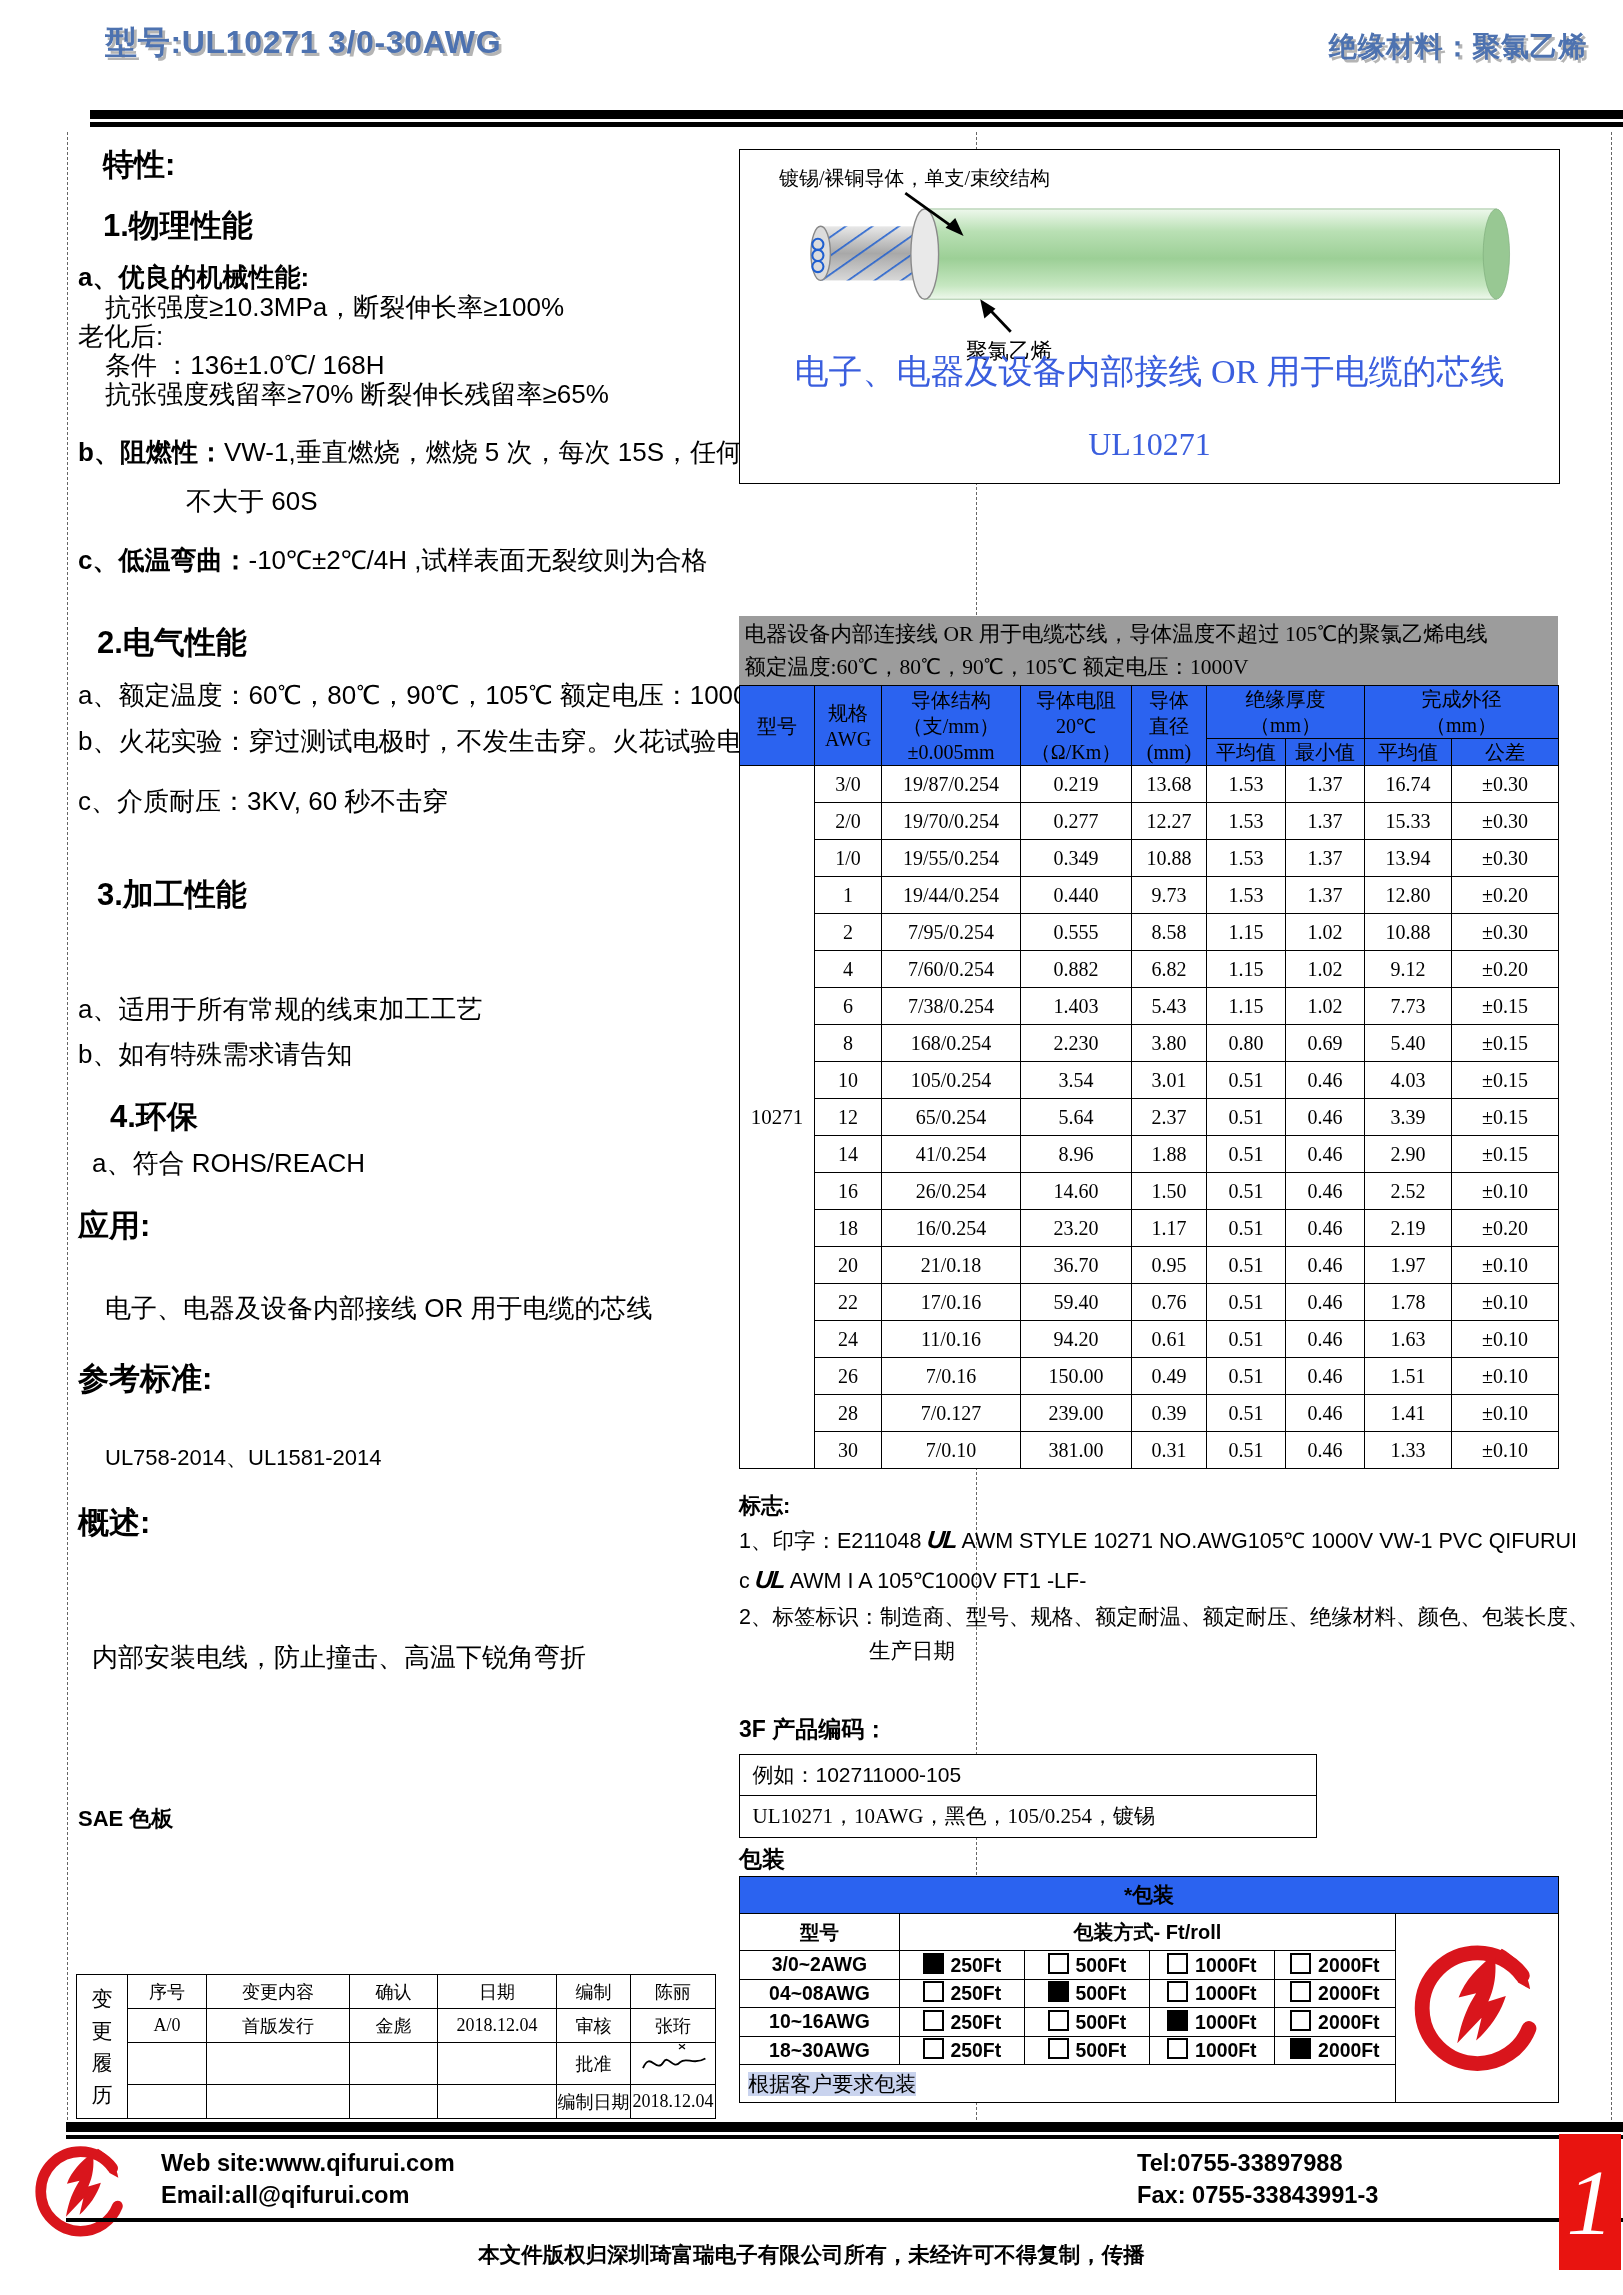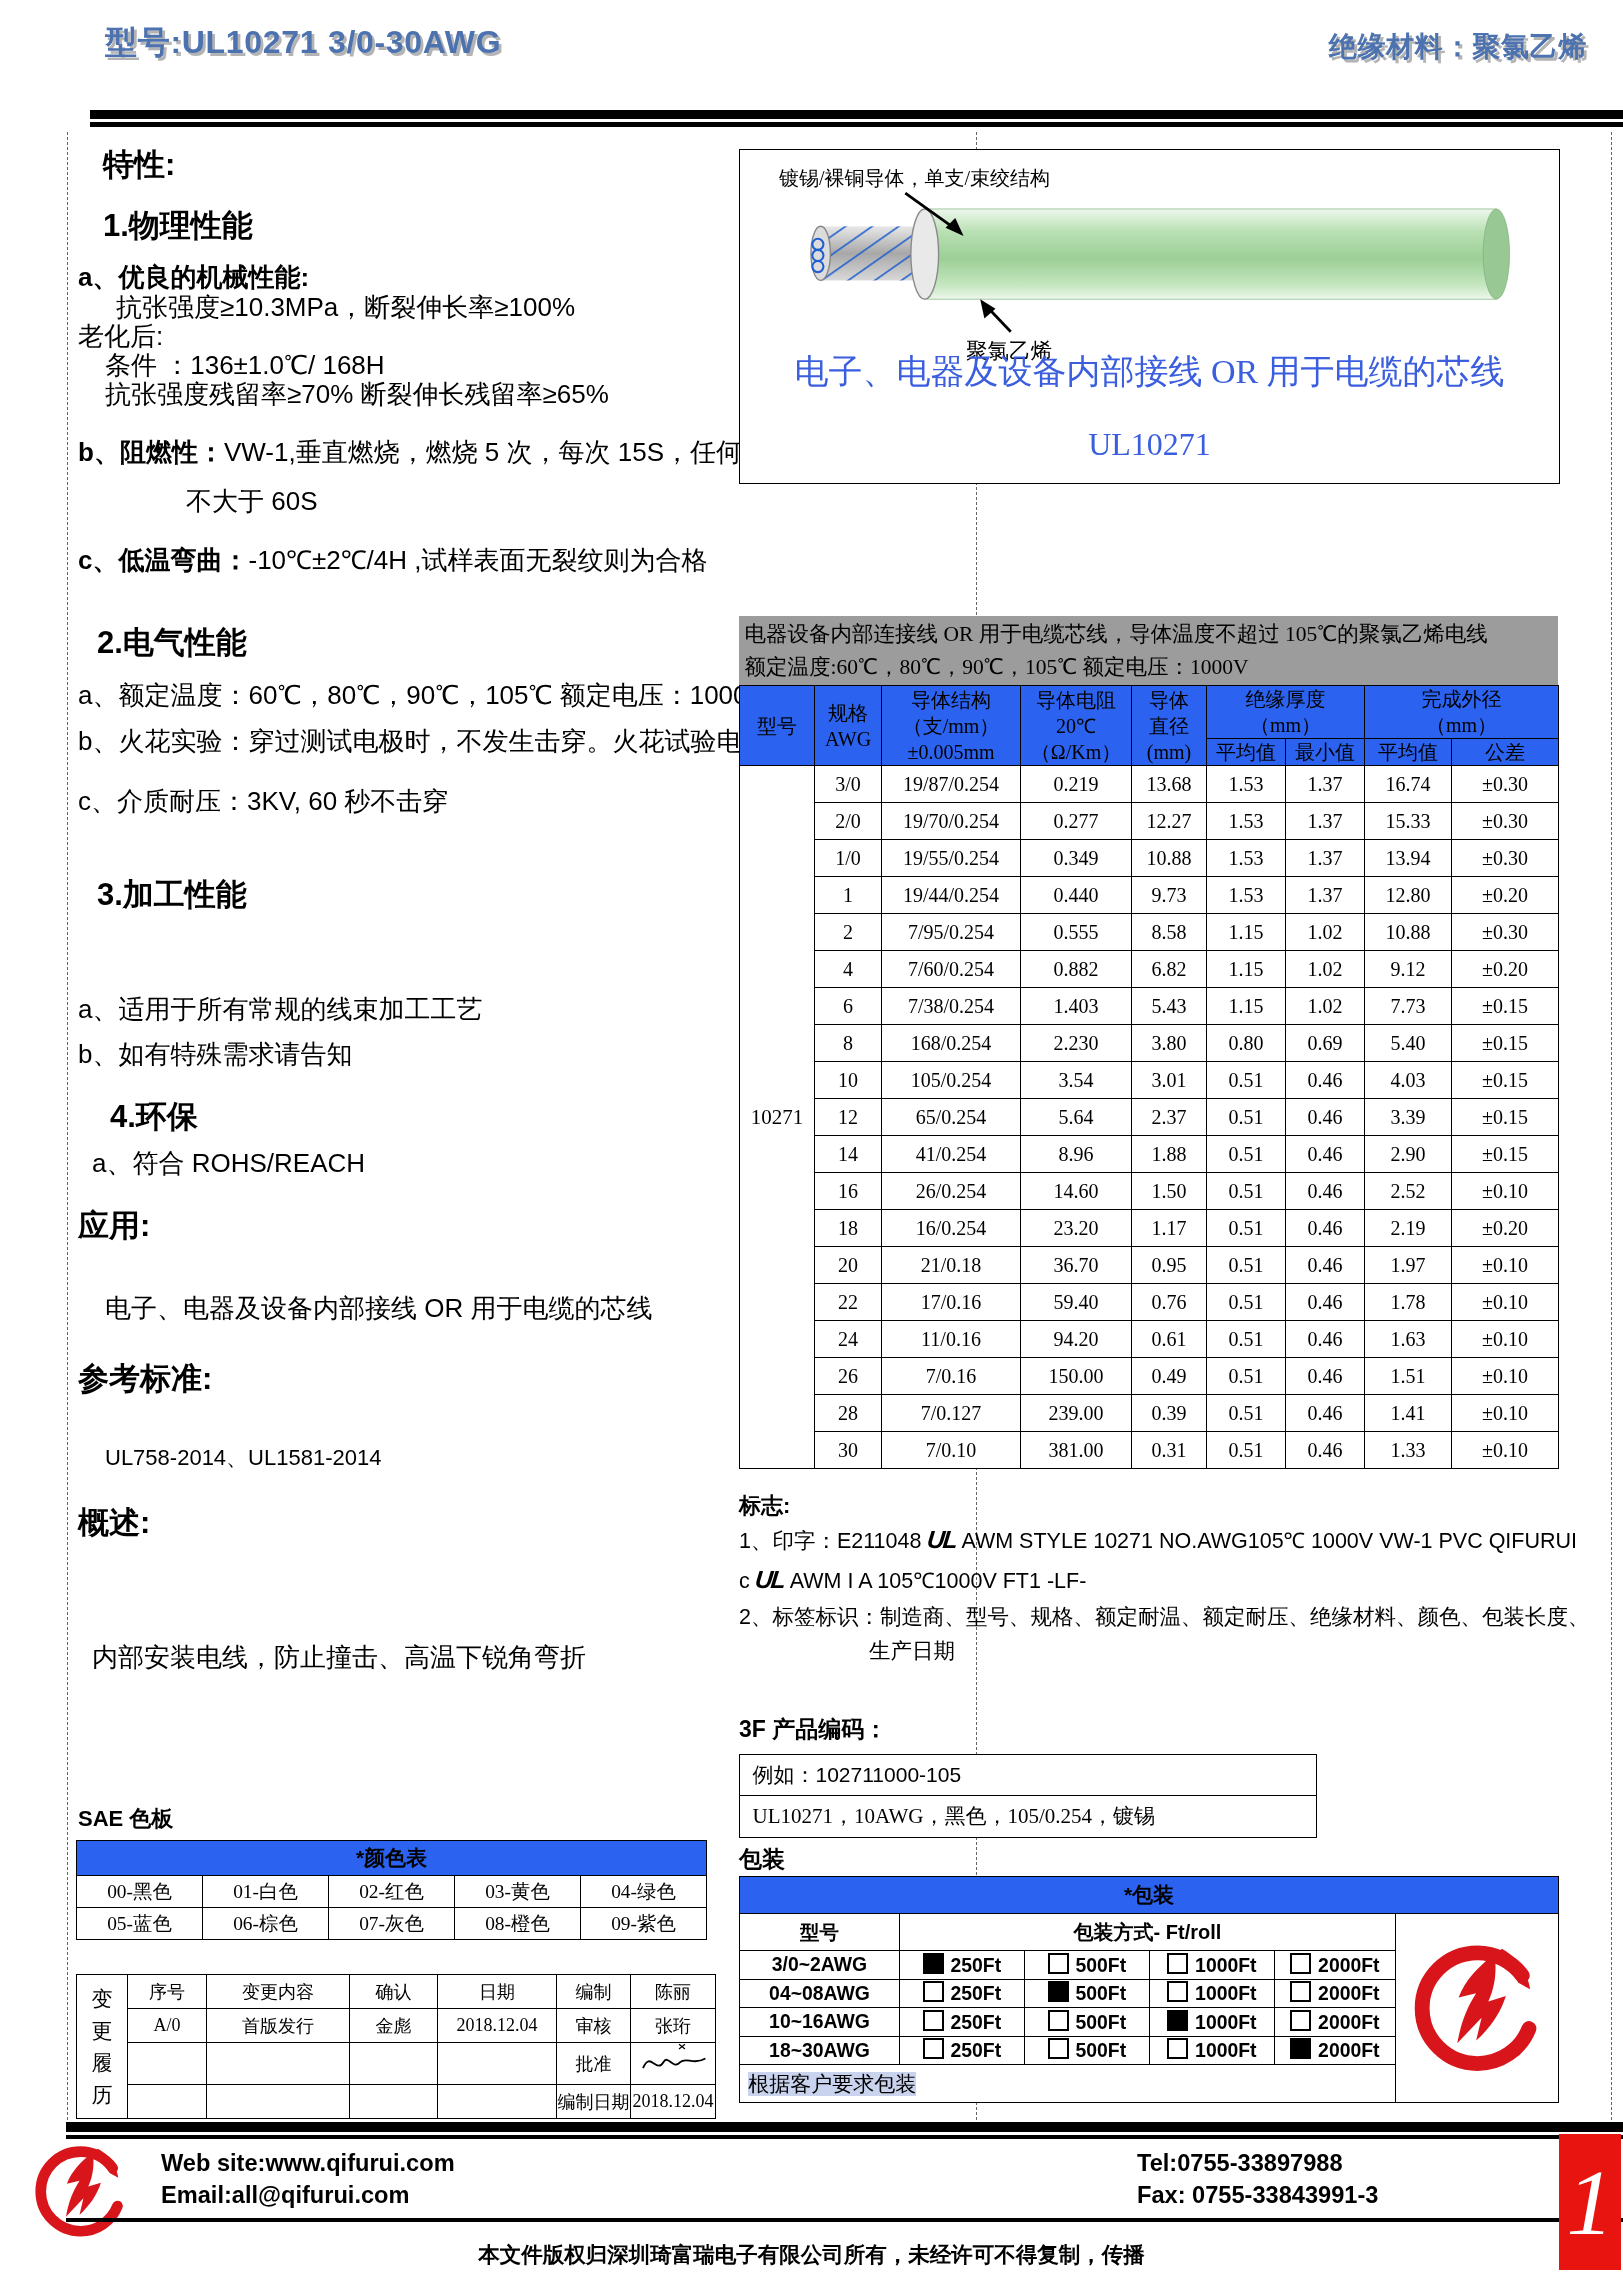--- a/index.html
+++ b/index.html
@@ -49,21 +49,21 @@
   <div class="abs rule" style="left:90px;right:0;top:110px;height:9px;"></div>
   <div class="abs rule" style="left:90px;right:0;top:122px;height:4.9px;"></div>
 
   <div class="guide" style="left:67px;top:132px;height:1988px;"></div>
   <div class="guide" style="left:976px;top:132px;height:1988px;"></div>
   <div class="guide" style="left:1611px;top:132px;height:1988px;"></div>
 
   <div class="abs h1" style="left:103px;top:144px;">特性:</div>
   <div class="abs h1" style="left:103px;top:205px;">1.物理性能</div>
   <div class="abs body30 bold nowrap" style="left:78px;top:260px;">a、优良的机械性能:</div>
-  <div class="abs body30 nowrap" style="left:116px;top:290px;">抗张强度≥10.3MPa，断裂伸长率≥100%</div>
+  <div class="abs body30 nowrap" style="left:105px;top:290px;">抗张强度≥10.3MPa，断裂伸长率≥100%</div>
   <div class="abs body30 nowrap" style="left:78px;top:319px;">老化后:</div>
   <div class="abs body30 nowrap" style="left:105px;top:348px;">条件 ：136±1.0℃/ 168H</div>
   <div class="abs body30 nowrap" style="left:105px;top:377px;">抗张强度残留率≥70%  断裂伸长残留率≥65%</div>
   <div class="abs body30 nowrap" style="left:78px;top:435px;">
     <span class="bold">b、阻燃性：</span><span>VW-1,垂直燃烧，燃烧 5 次，每次 15S，任何一次残余火焰</span>
   </div>
   <div class="abs body30 nowrap" style="left:186px;top:484px;">不大于 60S</div>
   <div class="abs body30 nowrap" style="left:78px;top:541px;">
     <span class="bold">c、低温弯曲：</span><span>-10℃±2℃/4H ,试样表面无裂纹则为合格</span>
   </div>
@@ -83,43 +83,20 @@
   <div class="abs h1" style="left:78px;top:1205px;">应用:</div>
   <div class="abs body30 nowrap" style="left:105px;top:1291px;">电子、电器及设备内部接线 OR 用于电缆的芯线</div>
 
   <div class="abs h1" style="left:78px;top:1358px;">参考标准:</div>
   <div class="abs nowrap" style="left:105px;top:1443px;font-size:22px;">UL758-2014、UL1581-2014</div>
 
   <div class="abs h1" style="left:78px;top:1502px;">概述:</div>
   <div class="abs body30 nowrap" style="left:92px;top:1640px;">内部安装电线，防止撞击、高温下锐角弯折</div>
 
   <div class="abs h2" style="left:78px;top:1804px;">SAE 色板</div>
-  <table class="abs grid colortbl" style="left:76px;top:1840px;width:631px;">
-    <thead>
-        <tr>
-          <th colspan="5">*颜色表</th>
-        </tr>
-      </thead>
-    <tbody>
-        <tr>
-          <td>00-黑色</td>
-          <td>01-白色</td>
-          <td>02-红色</td>
-          <td>03-黄色</td>
-          <td>04-绿色</td>
-        </tr>
-        <tr>
-          <td>05-蓝色</td>
-          <td>06-棕色</td>
-          <td>07-灰色</td>
-          <td>08-橙色</td>
-          <td>09-紫色</td>
-        </tr>
-      </tbody>
-  </table>
 
   <table class="abs grid chg" style="left:76px;top:1974px;width:631px;height:136px;">
     <tbody>
         <tr style="height: 34px;">
           <td rowspan="4" style="width: 50px; font-size: 21px;">
             <div style="line-height: 32px;">变</div>
             <div style="line-height: 32px;">更</div>
             <div style="line-height: 32px;">履</div>
             <div style="line-height: 32px;">历</div>
           </td>

